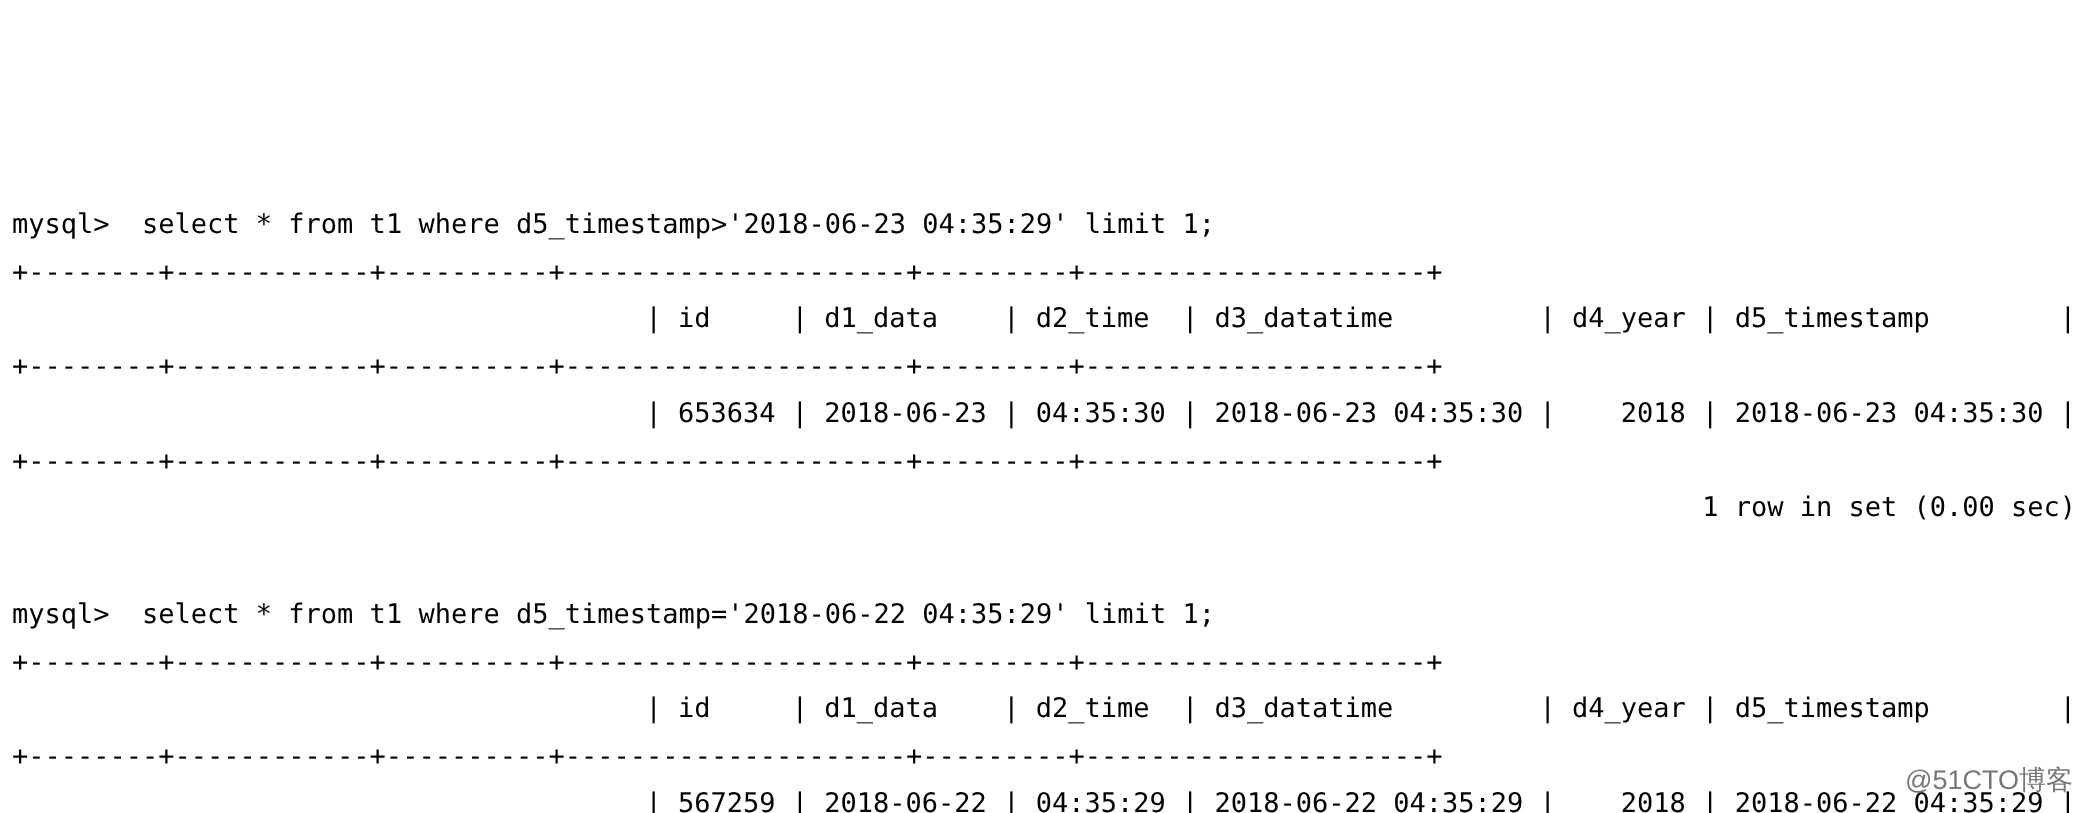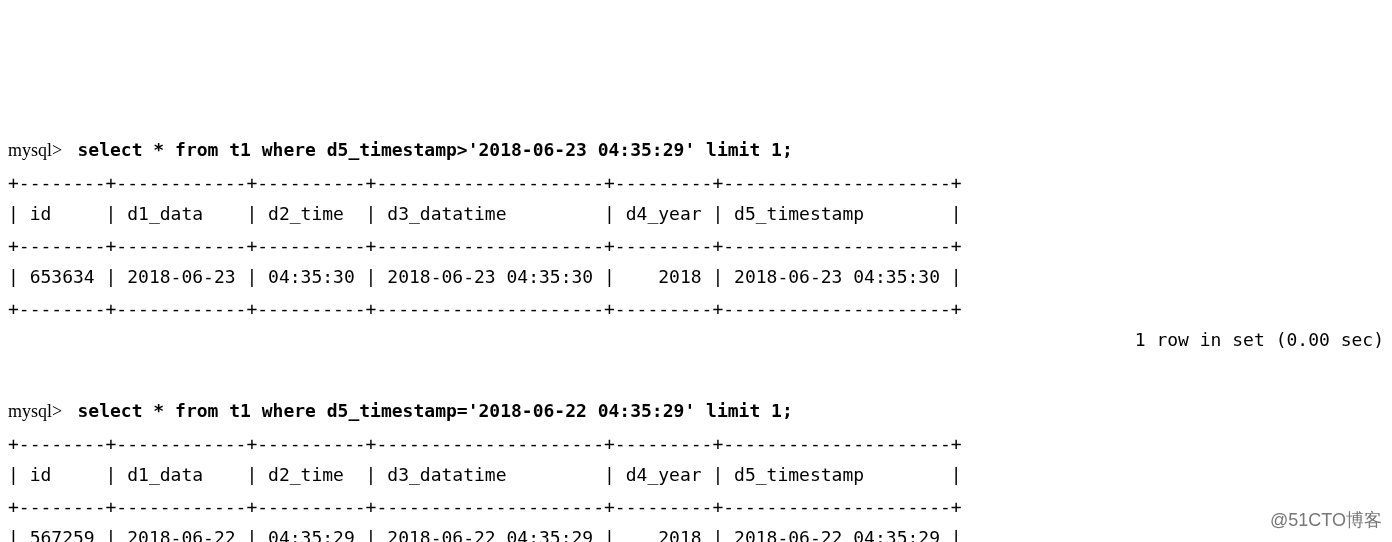--- a/index.html
+++ b/index.html
@@ -13,31 +13,30 @@
       white-space: pre;
     }
     .query-block {
       margin-bottom: 8px;
     }
     .prompt-line {
       display: block;
     }
     .prompt {
       display: inline;
-      font-family: Liberation Serif, serif;
     }
     .query {
       display: inline;
-      font-weight: bold;
     }
     .sep {
       display: block;
     }
     .header-row, .data-row {
       display: block;
+      text-align: right;
     }
     .footer-msg {
       display: block;
       text-align: right;
     }
     .watermark {
       position: fixed;
       right: 10px;
       bottom: 6px;
       font-family: sans-serif;

